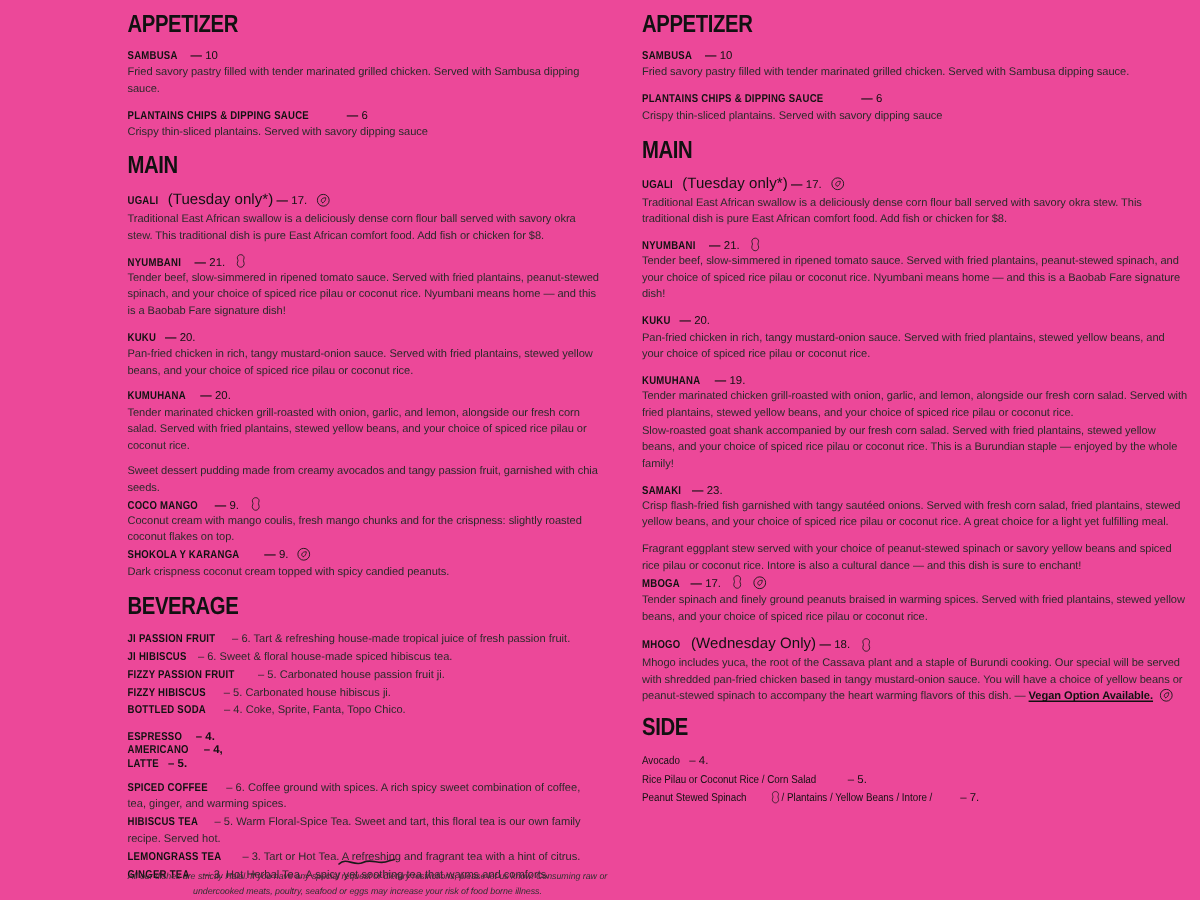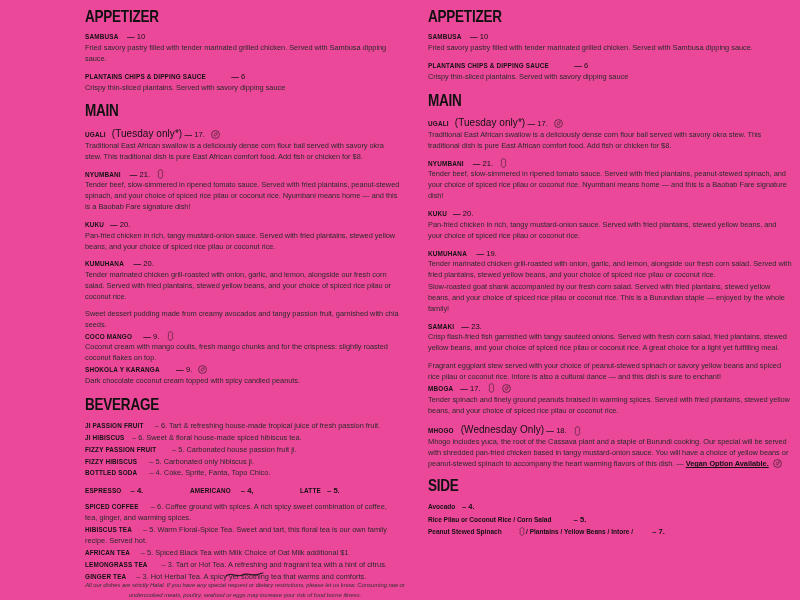--- a/index.html
+++ b/index.html
@@ -128,41 +128,42 @@
 
   .bev-price { font-weight: normal; }
 
   .bev-row-espresso {
     margin-top: 7px;
     margin-bottom: 6px;
     display: flex;
     font-size: 7.6px;
     font-weight: bold;
     color: #111111;
+    flex-direction: column;
   }
 
   .bev-row-espresso .cell {
     display: inline-block;
   }
   .bev-row-espresso .cell:nth-child(1) { width: 105px; }
   .bev-row-espresso .cell:nth-child(2) { width: 110px; }
 
   .espresso-name {
     display: inline-block;
     transform: scaleX(0.84);
     transform-origin: left center;
     letter-spacing: 0.2px;
   }
 
   .bev-group { margin-bottom: 0; }
 
   
   .side-line {
     font-size: 7.6px;
-    font-weight: bold;
+    font-weight: normal;
     color: #111111;
     line-height: 1.62;
   }
   .side-name {
     display: inline-block;
     transform: scaleX(0.86);
     transform-origin: left center;
   }
 
   
@@ -296,39 +297,39 @@
           <span class="item-name">SHOKOLA Y KARANGA</span>
           <span>—</span>
           <span class="item-price">9.</span>
           <span class="icon">
             <svg width="9" height="9" viewBox="0 0 16 16">
                 <circle cx="8" cy="8" r="7" fill="none" stroke="#1a1a1a" stroke-width="1.1"></circle>
                 <path d="M11 5c0 3.2-1.6 5.4-4 6.2M11 5c-3 0-4.6 1-5.2 2.6C5.2 9.2 6 10.6 7.6 10.9" fill="none" stroke="#1a1a1a" stroke-width="1"></path>
               </svg>
           </span>
         </div>
-        <div class="item-desc">Dark chocolate coconut cream topped with spicy candied peanuts.</div>
+        <div class="item-desc">Dark crispness coconut cream topped with spicy candied peanuts.</div>
       </div>
     </div>
 
     <div class="section">
       <div class="section-title">BEVERAGE</div>
 
       <div class="bev-group">
         <div class="bev-line">
           <span class="bev-name">JI PASSION FRUIT</span><span>–</span> <span class="bev-price">6</span><span>. Tart &amp; refreshing house-made tropical juice of fresh passion fruit.</span>
         </div>
         <div class="bev-line">
           <span class="bev-name">JI HIBISCUS</span><span>–</span> <span class="bev-price">6.</span><span> Sweet &amp; floral house-made spiced hibiscus tea.</span>
         </div>
         <div class="bev-line">
           <span class="bev-name">FIZZY PASSION FRUIT</span> <span>–</span> <span class="bev-price">5.</span><span> Carbonated house passion fruit ji.</span>
         </div>
         <div class="bev-line">
-          <span class="bev-name">FIZZY HIBISCUS</span> <span>–</span> <span class="bev-price">5.</span><span> Carbonated only hibiscus ji.</span>
+          <span class="bev-name">FIZZY HIBISCUS</span> <span>–</span> <span class="bev-price">5.</span><span> Carbonated house hibiscus ji.</span>
         </div>
         <div class="bev-line">
           <span class="bev-name">BOTTLED SODA</span> <span>–</span> <span class="bev-price">4.</span><span>  Coke, Sprite, Fanta, Topo Chico.</span>
         </div>
       </div>
 
       <div class="bev-row-espresso">
         <span class="cell">
           <span class="espresso-name">ESPRESSO</span> <span>–</span> <span>4.</span>
         </span>
@@ -341,23 +342,20 @@
       </div>
 
       <div class="bev-group">
         <div class="bev-line">
           <span class="bev-name">SPICED COFFEE</span> <span>–</span> <span class="bev-price">6.</span><span>  Coffee ground with spices. A rich spicy sweet combination of coffee, tea, ginger, and warming spices.</span>
         </div>
         <div class="bev-line">
           <span class="bev-name">HIBISCUS TEA</span> <span>–</span> <span class="bev-price">5.</span><span>  Warm Floral-Spice Tea. Sweet and tart, this floral tea is our own family recipe.  Served hot.</span>
         </div>
         <div class="bev-line">
-          <span class="bev-name">AFRICAN TEA</span> <span>–</span> <span class="bev-price">5.</span><span>  Spiced Black Tea with Milk Choice of Oat Milk additional $1</span>
-        </div>
-        <div class="bev-line">
           <span class="bev-name">LEMONGRASS TEA</span> <span>–</span> <span class="bev-price">3.</span><span>  Tart or Hot Tea. A refreshing and fragrant tea with a hint of citrus.</span>
         </div>
         <div class="bev-line">
           <span class="bev-name">GINGER TEA</span> <span>–</span> <span class="bev-price">3.</span><span>  Hot Herbal Tea. A spicy yet soothing tea that warms and comforts.</span>
         </div>
       </div>
     </div>
 
     <div class="footer">
       <svg class="squiggle" viewBox="0 0 40 8">

